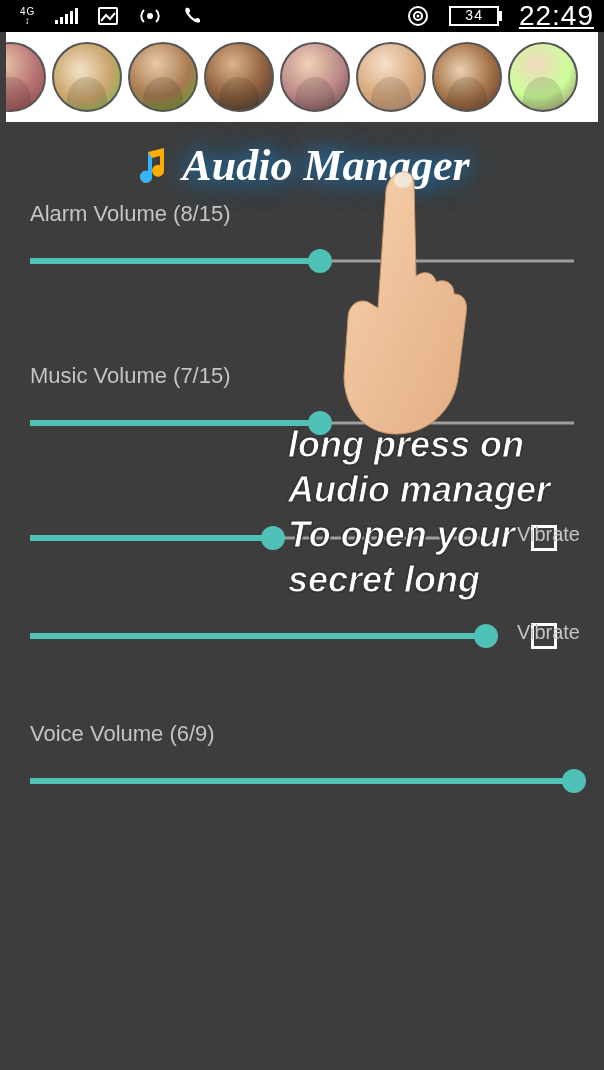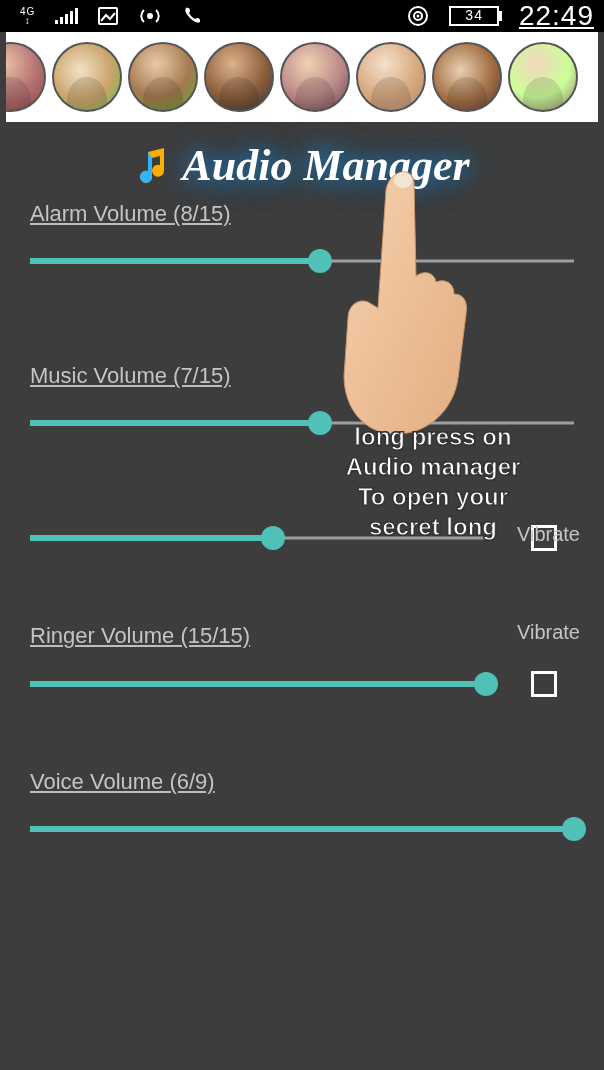--- a/index.html
+++ b/index.html
@@ -137,21 +137,20 @@
   }
   .note-icon svg{width:100%;height:100%;}
   
   .content {
     padding: 0 30px;
     margin-top: 6px;
   }
   .vol-block {
     margin-bottom: 72px;
     position:relative;
-    text-decoration:underline;
   }
   .vol-block.first{
      margin-bottom:90px;
   }
   .vol-label {
     font-size: 22px;
     color: #c4c4c4;
     margin-bottom: 22px;
   }
   .slider-row {
@@ -218,31 +217,32 @@
     top: 168px;
     width: 300px;
     pointer-events: none;
     z-index: 20;
   }
   .hint-text {
     position: absolute;
     top: 254px;
     left: -4px;
     width: 290px;
-    font-size: 24px;
+    font-size: 36px;
     font-weight: bold;
     color: #fff;
-    text-align: center;
+    text-align: left;
     line-height: 1.25;
     -webkit-text-stroke: 1px #333;
     text-shadow:
       -1px -1px 0 #333,
        1px -1px 0 #333,
       -1px  1px 0 #333,
        1px  1px 0 #333;
+    font-style: italic;
   }
   .hand {
     position: absolute;
     top: 0px;
     left: 38px;
     width: 150px;
     height: 270px;
   }
 </style>
 </head>
@@ -350,21 +350,20 @@
         <div class="track-fill" style="width:53.3%"></div>
         <div class="thumb" style="left:53.3%"></div>
       </div>
       <div class="vibrate-col">
         <div class="checkbox"></div>
       </div>
     </div>
   </div>
 
   <div class="vol-block">
-    <div class="vol-label">Ringer Volume (15/15)</div>
     <div class="vibrate-label">Vibrate</div>
     <div class="slider-row">
       <div class="slider">
         <div class="track-bg"></div>
         <div class="track-fill" style="width:100%"></div>
         <div class="thumb" style="left:100%"></div>
       </div>
       <div class="vibrate-col">
         <div class="checkbox"></div>
       </div>

